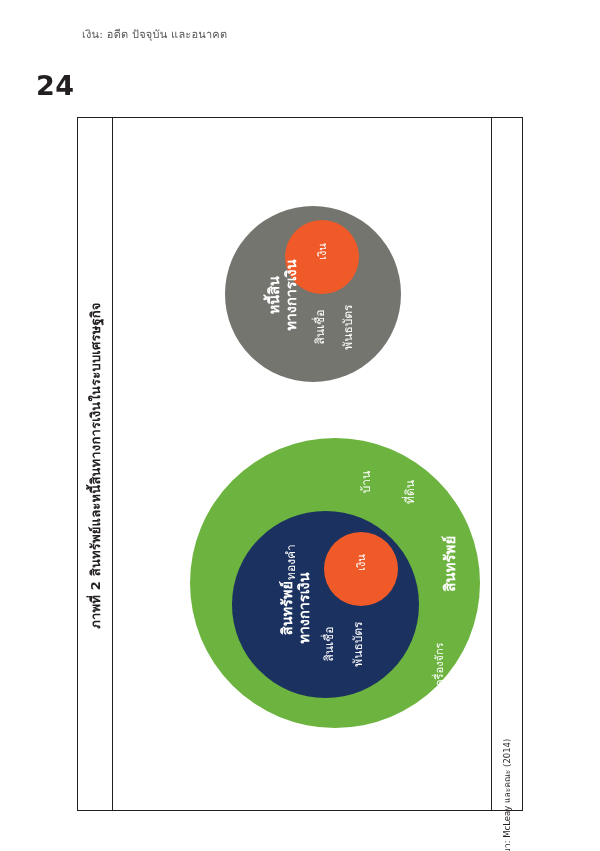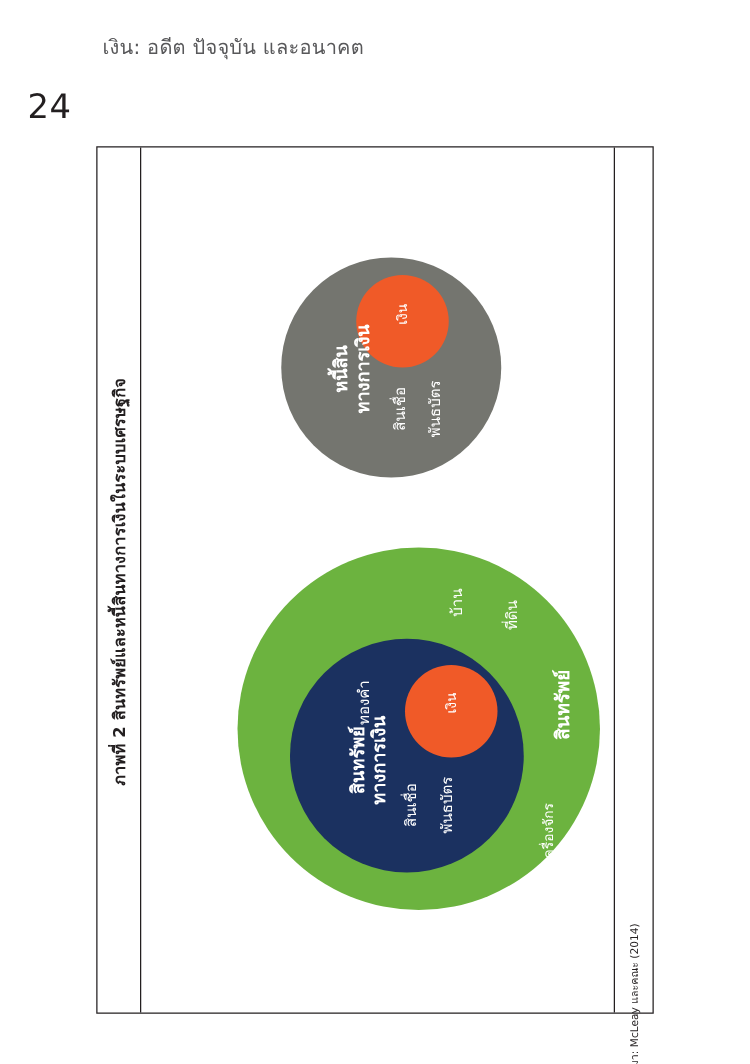--- a/index.html
+++ b/index.html
@@ -11,33 +11,34 @@
     width: 600px; height: 851px;
     position: relative;
     font-family: "DejaVu Sans", "Liberation Sans", sans-serif;
     overflow: hidden;
   }
 
   
   #running-head {
     position: absolute;
     left: 82px; top: 25px;
-    font-size: 16px;
+    font-size: 11px;
     color: #58585a;
     letter-spacing: .2px;
     white-space: nowrap;
   }
 
   
   #folio {
     position: absolute;
-    left: 22px; top: 70px;
+    left: 36px; top: 70px;
     font-size: 27px;
     color: #231f20;
     letter-spacing: .5px;
+    font-weight: bold;
   }
 
   
   #figure-frame {
     position: absolute;
     left: 77px; top: 117px;
     width: 446px; height: 694px;
     border: 1.6px solid #231f20;
     background: #ffffff;
   }

